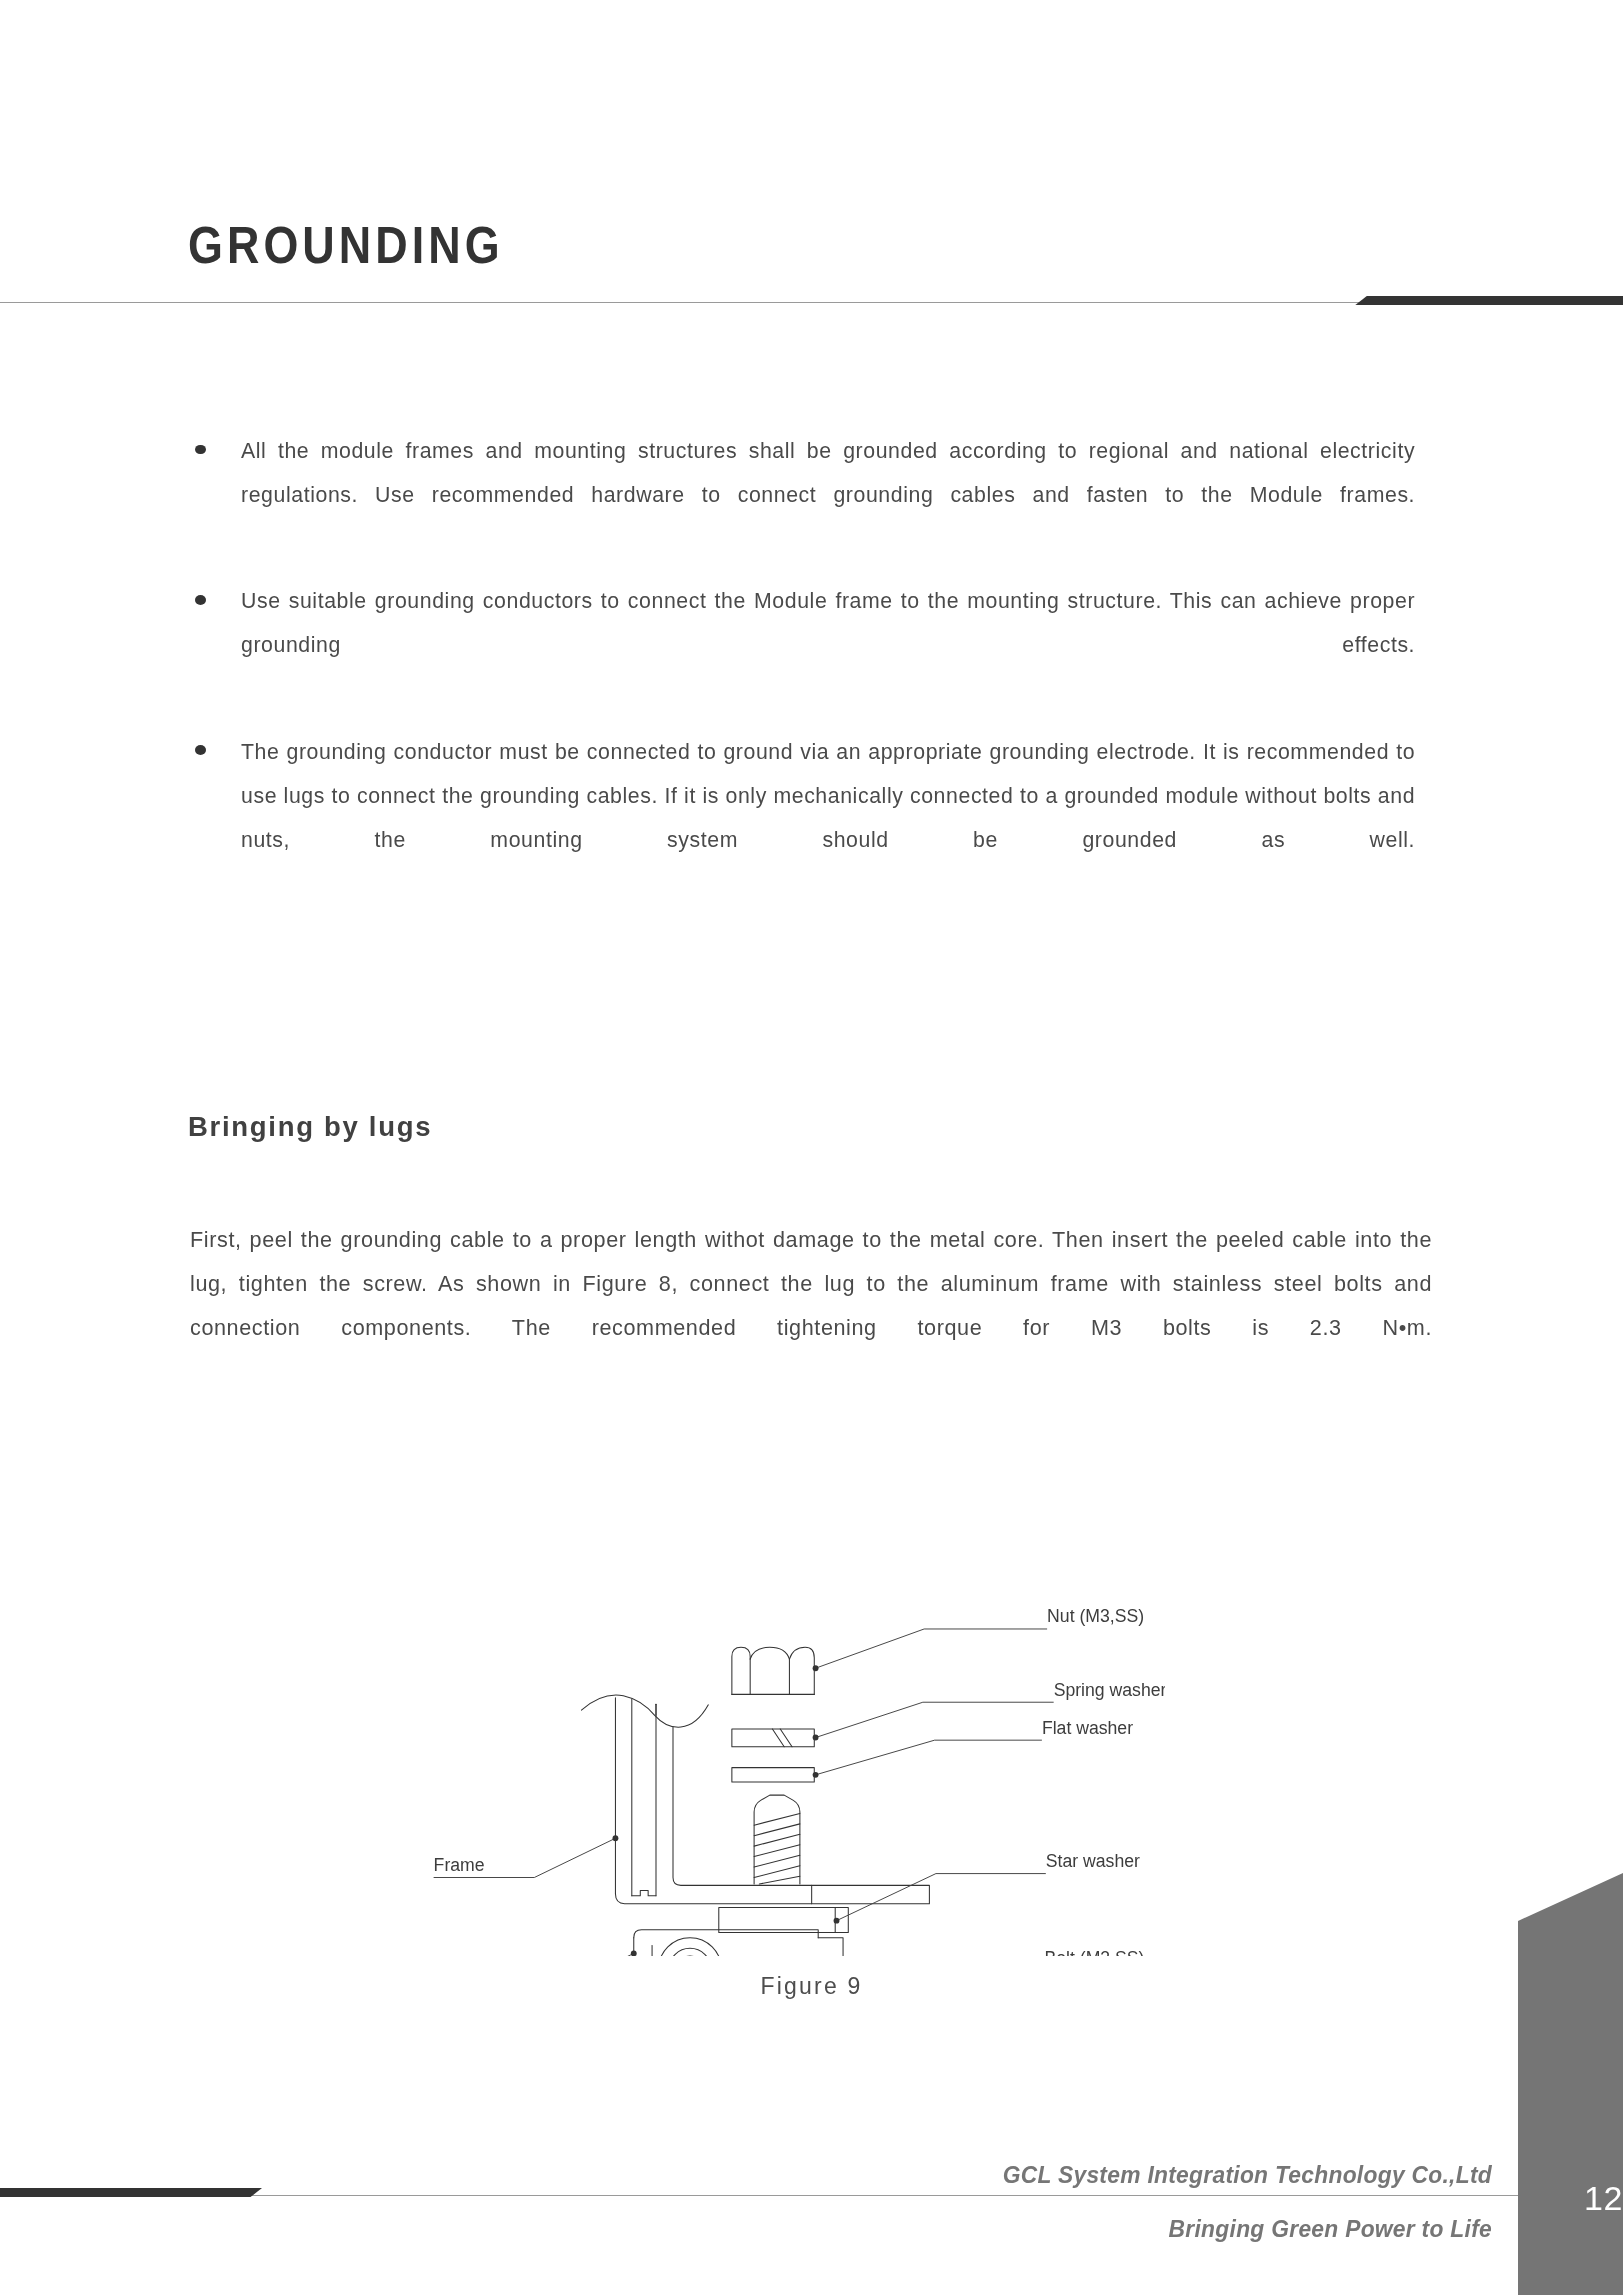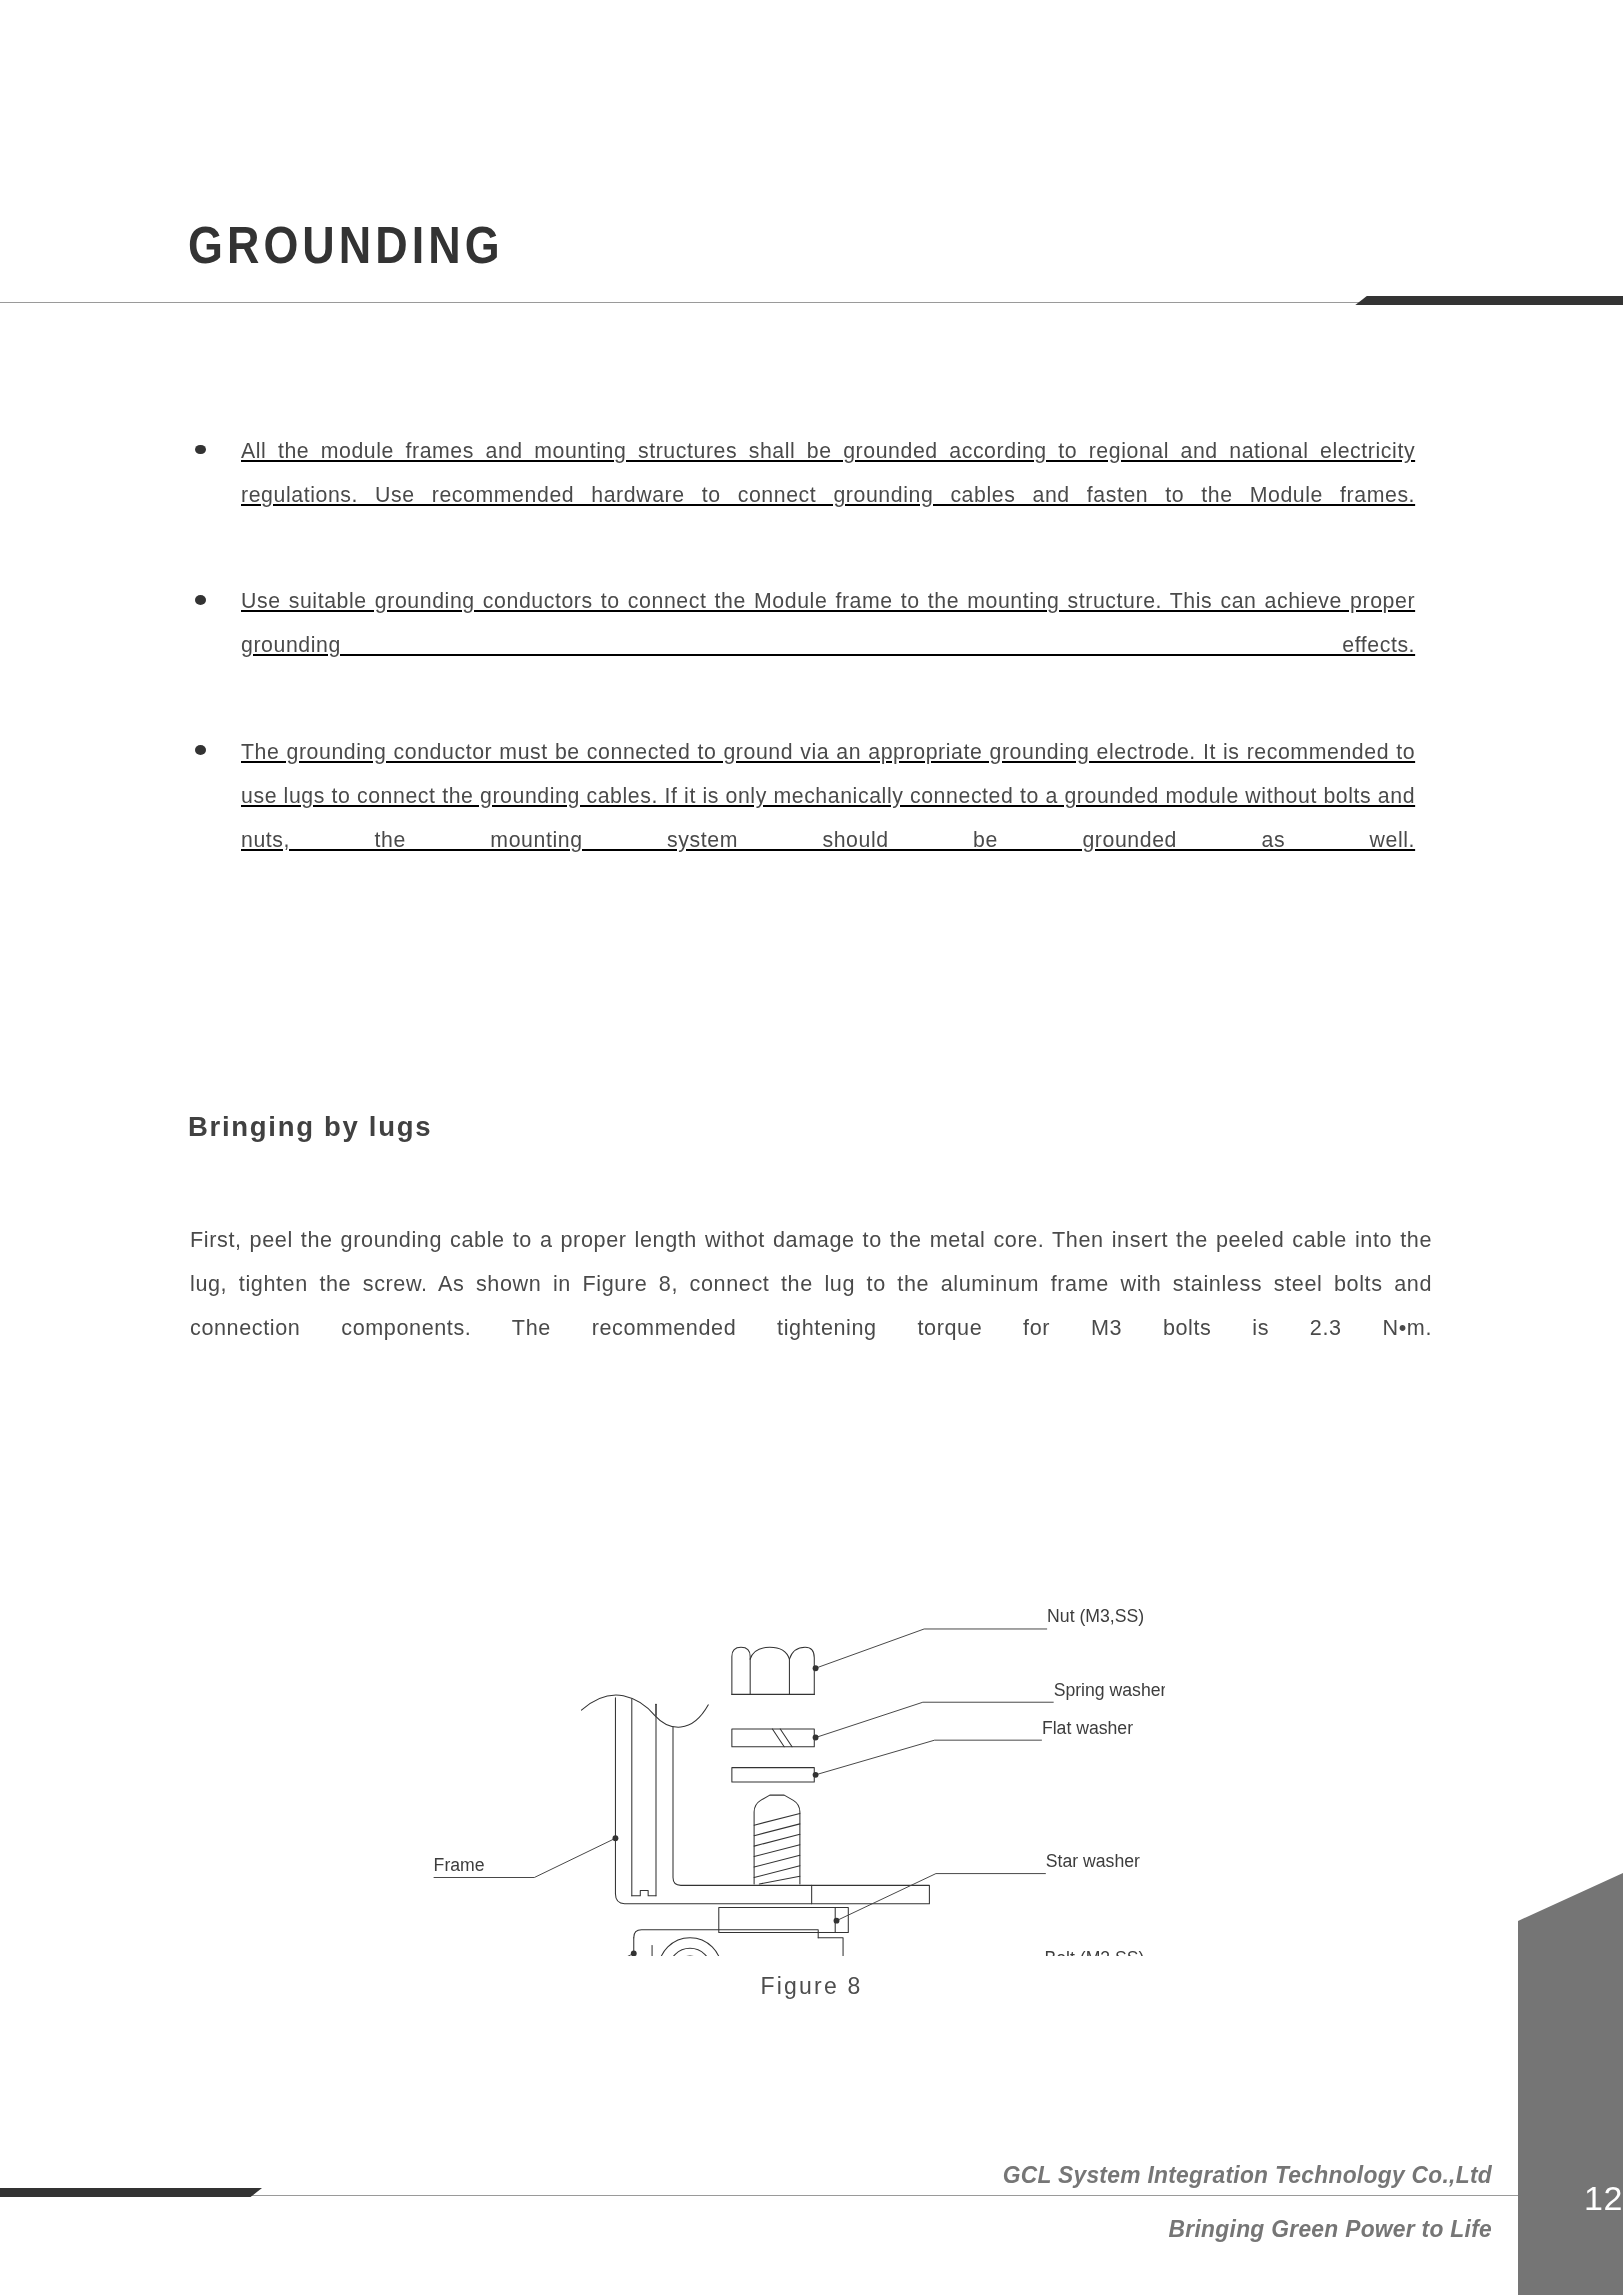--- a/index.html
+++ b/index.html
@@ -45,21 +45,20 @@
     background: #333333;
     clip-path: polygon(11.8px 0, 100% 0, 100% 100%, 0 100%);
   }
 
   
   .bullets {
     position: absolute;
     left: 190px;
     top: 429px;
     width: 1243px;
-    text-decoration: underline;
   }
   .bullet-row {
     position: relative;
     padding-left: 51px;
     margin-bottom: 18.3px;
   }
   .bullet-dot {
     position: absolute;
     left: 5.2px;
     top: 15.7px;
@@ -381,21 +380,21 @@
       <text x="972" y="400">Flat washer</text>
       <text x="978" y="604">Star washer</text>
       <text x="976" y="752">Bolt (M3,SS)</text>
       <text x="42" y="610" text-anchor="start">Frame</text>
       <text x="22" y="808" text-anchor="start">Grounding Lug</text>
       <text x="0" y="856" text-anchor="start">Grounding cable</text>
     </g>
   </svg>
 </div>
 
-<div class="figure-caption">Figure 8</div>
+<div class="figure-caption">Figure 9</div>
 
 <div class="footer-rule-thin"></div>
 <div class="footer-rule-thick"></div>
 <div class="footer-company">GCL System Integration Technology Co.,Ltd</div>
 <div class="footer-tagline">Bringing Green Power to Life</div>
 <div class="page-tab"></div>
 <div class="page-number">12</div>
 
 
 </body></html>

